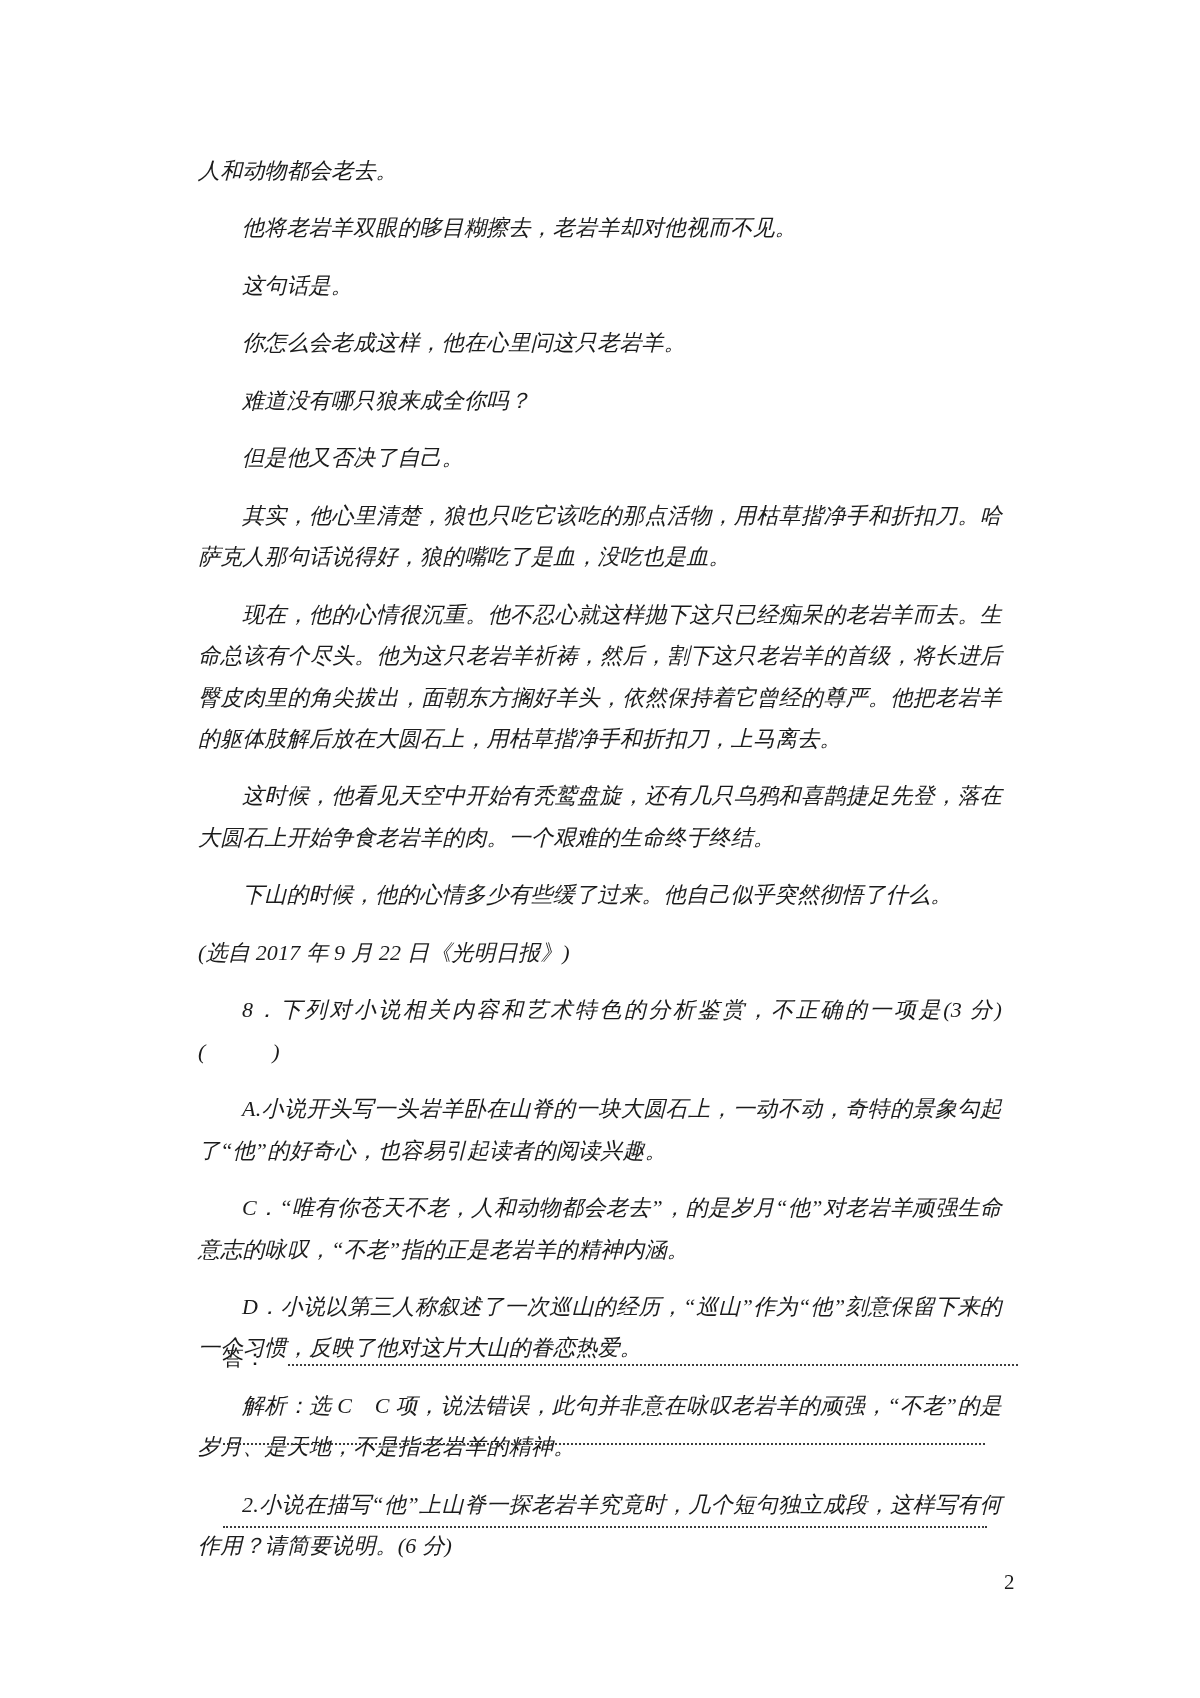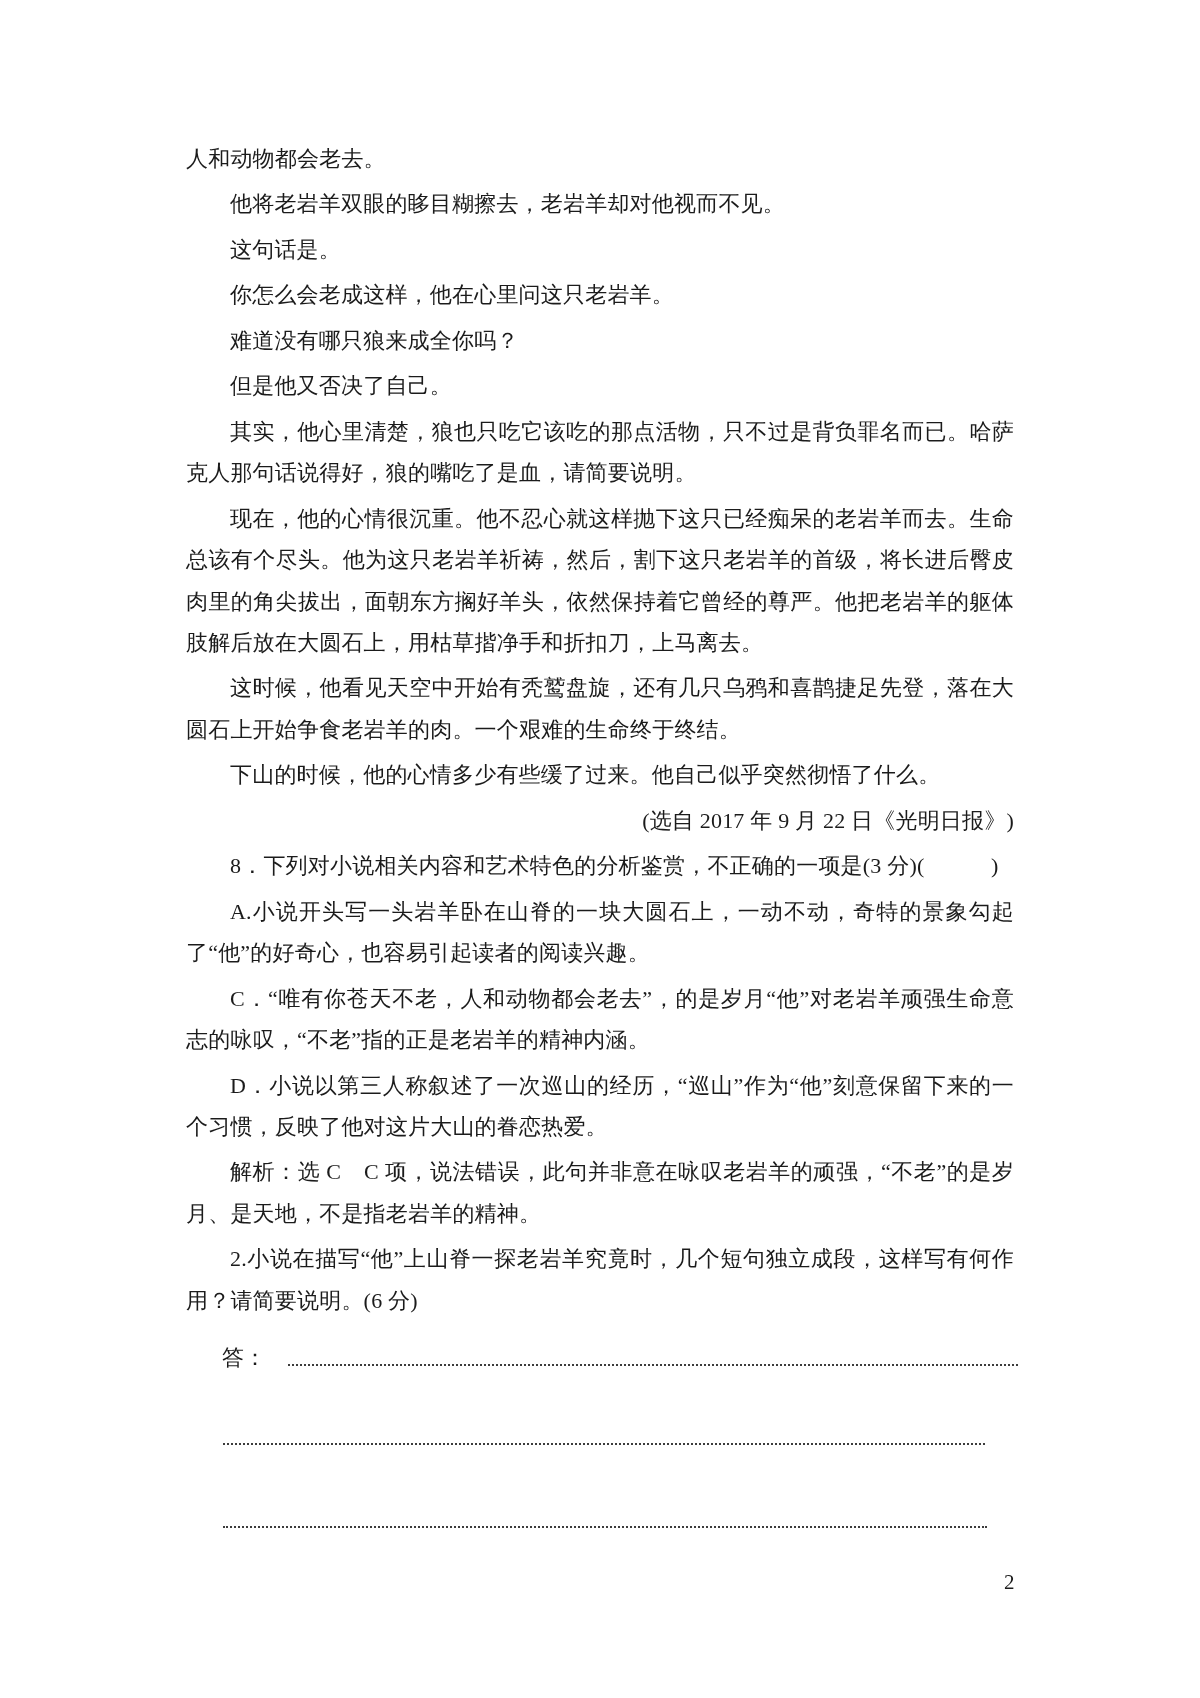--- a/index.html
+++ b/index.html
@@ -20,25 +20,26 @@
     position: absolute;
     left: 182px;
     top: 134px;
     width: 836px;
     font-size: 22px;
     line-height: 41.45px;
     text-align: justify;
     letter-spacing: 0.2px;
   }
   .text-flow p {
-    margin: 4px;
+    margin: 16px;
     padding: 0;
+    font-style: italic;
   }
   .indent { text-indent: 2em; }
-  .source { text-align: right; text-indent: 0; }
+  .source { text-align: left; text-indent: 0; }
   .answer-row {
     position: absolute;
     left: 222px;
     top: 1337px;
     width: 796px;
     height: 42px;
     display: flex;
     align-items: stretch;
   }
   .answer-label {
@@ -72,21 +73,21 @@
 
 <div class="page">
 
   <div class="text-flow">
     <p class="plain">人和动物都会老去。</p>
     <p class="indent">他将老岩羊双眼的眵目糊擦去，老岩羊却对他视而不见。</p>
     <p class="indent">这句话是。</p>
     <p class="indent">你怎么会老成这样，他在心里问这只老岩羊。</p>
     <p class="indent">难道没有哪只狼来成全你吗？</p>
     <p class="indent">但是他又否决了自己。</p>
-    <p class="indent">其实，他心里清楚，狼也只吃它该吃的那点活物，只不过是背负罪名而已。哈萨克人那句话说得好，狼的嘴吃了是血，请简要说明。</p>
+    <p class="indent">其实，他心里清楚，狼也只吃它该吃的那点活物，用枯草揩净手和折扣刀。哈萨克人那句话说得好，狼的嘴吃了是血，没吃也是血。</p>
     <p class="indent">现在，他的心情很沉重。他不忍心就这样抛下这只已经痴呆的老岩羊而去。生命总该有个尽头。他为这只老岩羊祈祷，然后，割下这只老岩羊的首级，将长进后臀皮肉里的角尖拔出，面朝东方搁好羊头，依然保持着它曾经的尊严。他把老岩羊的躯体肢解后放在大圆石上，用枯草揩净手和折扣刀，上马离去。</p>
     <p class="indent">这时候，他看见天空中开始有秃鹫盘旋，还有几只乌鸦和喜鹊捷足先登，落在大圆石上开始争食老岩羊的肉。一个艰难的生命终于终结。</p>
     <p class="indent">下山的时候，他的心情多少有些缓了过来。他自己似乎突然彻悟了什么。</p>
     <p class="source">(选自 2017 年 9 月 22 日《光明日报》)</p>
     <p class="indent">8．下列对小说相关内容和艺术特色的分析鉴赏，不正确的一项是(3 分)(　　　)</p>
     <p class="indent">A.小说开头写一头岩羊卧在山脊的一块大圆石上，一动不动，奇特的景象勾起了“他”的好奇心，也容易引起读者的阅读兴趣。</p>
     <p class="indent">C．“唯有你苍天不老，人和动物都会老去”，的是岁月“他”对老岩羊顽强生命意志的咏叹，“不老”指的正是老岩羊的精神内涵。</p>
     <p class="indent">D．小说以第三人称叙述了一次巡山的经历，“巡山”作为“他”刻意保留下来的一个习惯，反映了他对这片大山的眷恋热爱。</p>
     <p class="indent">解析：选 C　C 项，说法错误，此句并非意在咏叹老岩羊的顽强，“不老”的是岁月、是天地，不是指老岩羊的精神。</p>
     <p class="indent">2.小说在描写“他”上山脊一探老岩羊究竟时，几个短句独立成段，这样写有何作用？请简要说明。(6 分)</p>

